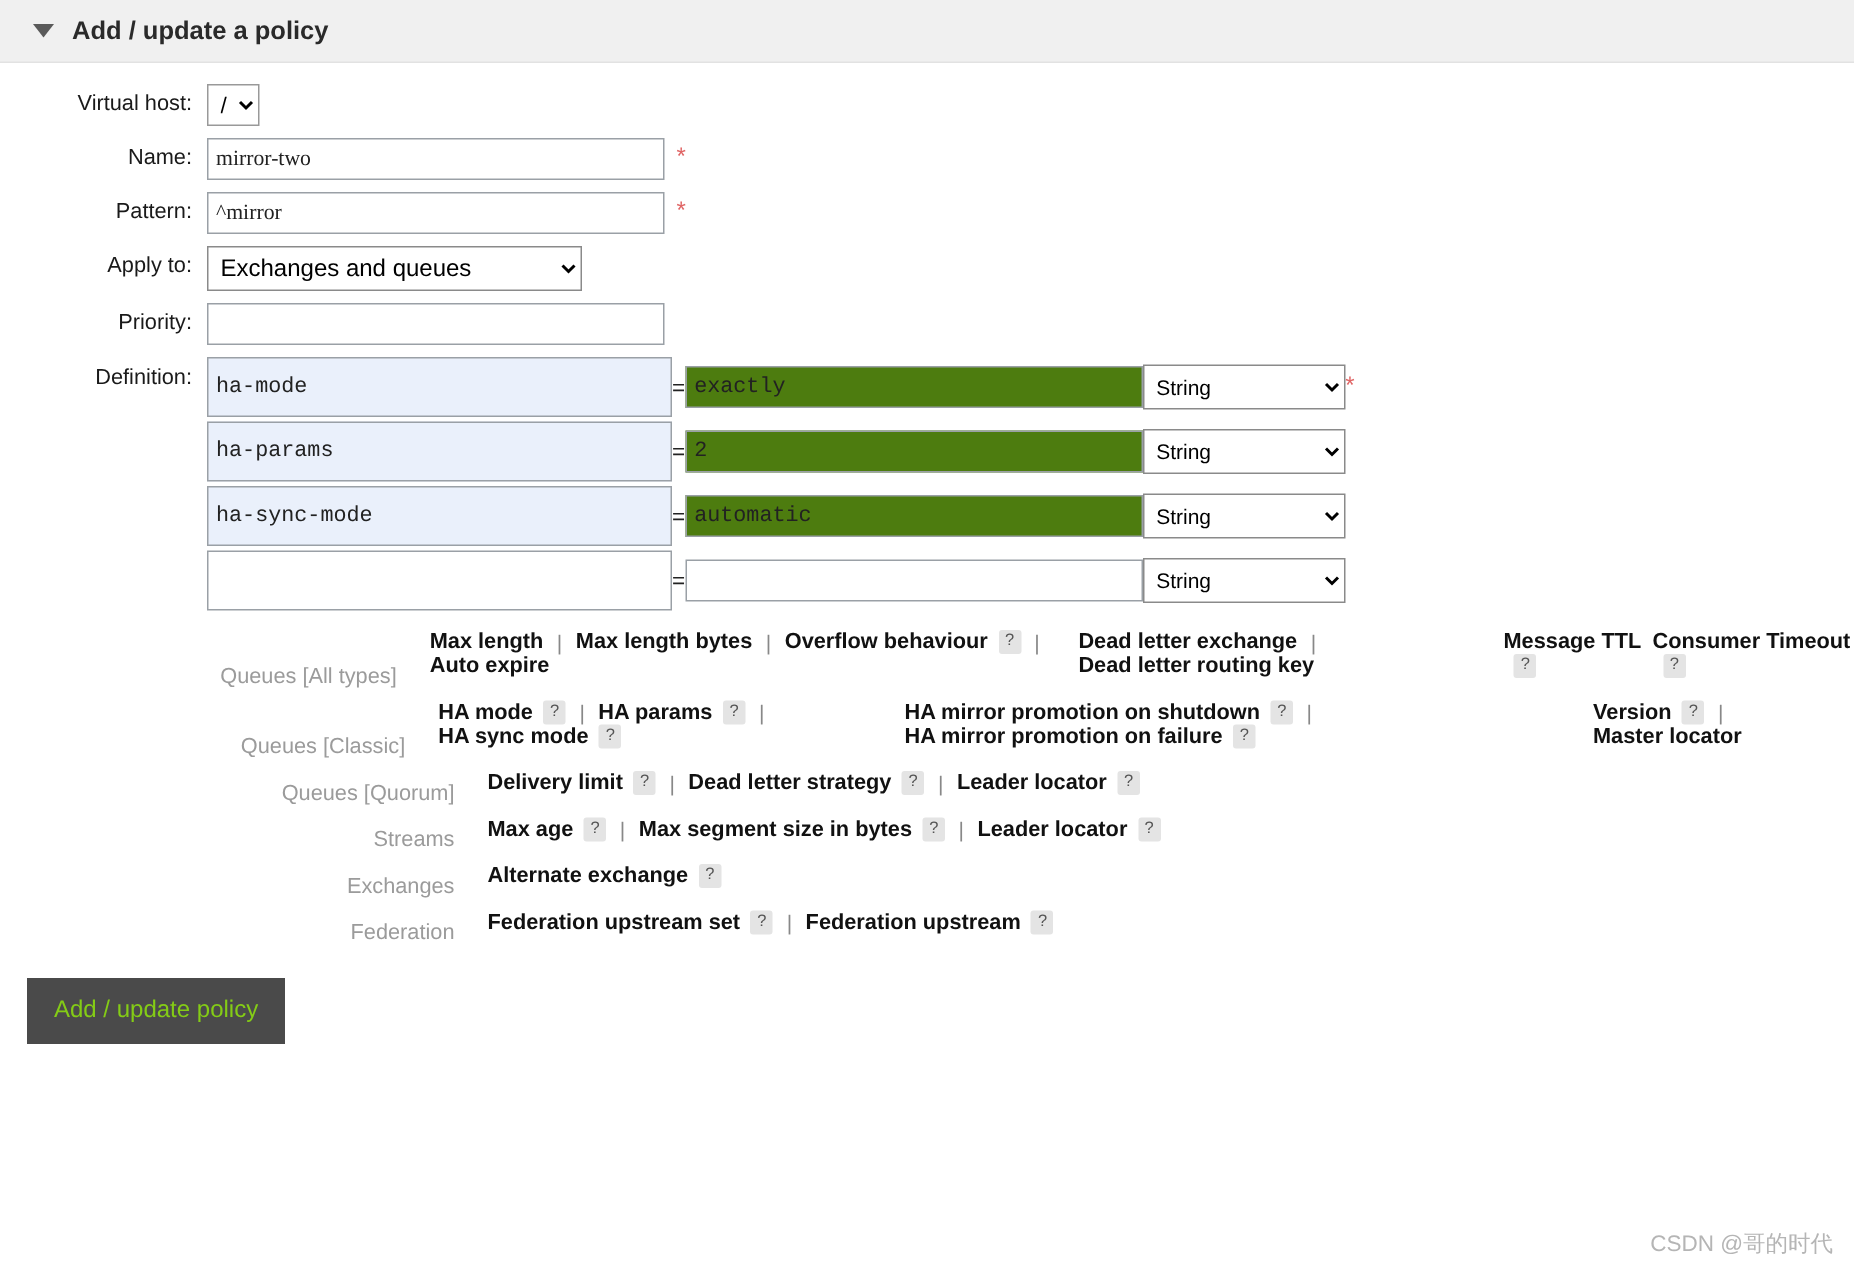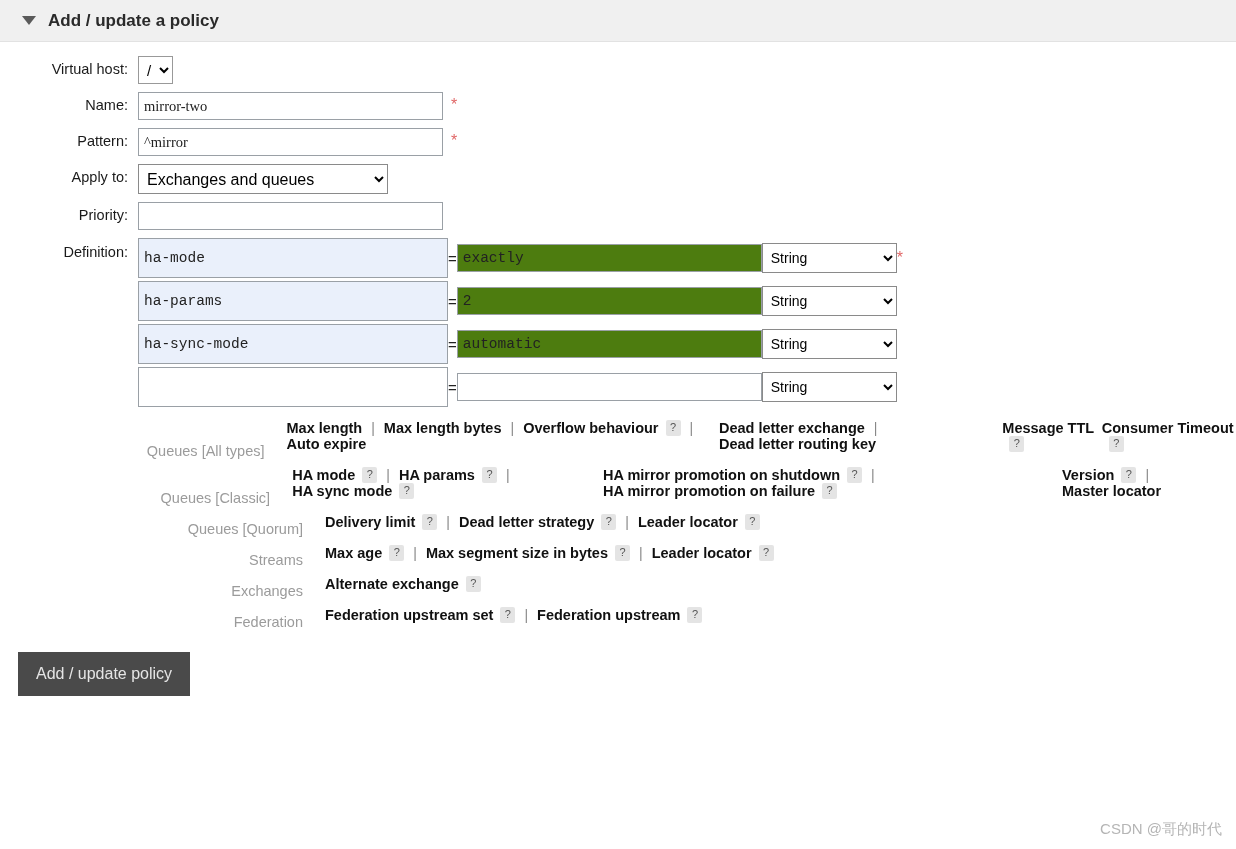--- a/index.html
+++ b/index.html
@@ -196,21 +196,21 @@
   }
   .sc-block {
     display: flex;
   }
   .submit-wrap {
     margin-top: 22px;
     padding-left: 18px;
   }
   button.submit {
     background: #4a4a4a;
-    color: #e5e5e5;
+    color: #84cc16;
     border: none;
     font-size: 16px;
     padding: 13px 18px;
     cursor: pointer;
   }
   .watermark {
     position: absolute;
     right: 14px;
     bottom: 10px;
     color: #b5b5b5;

